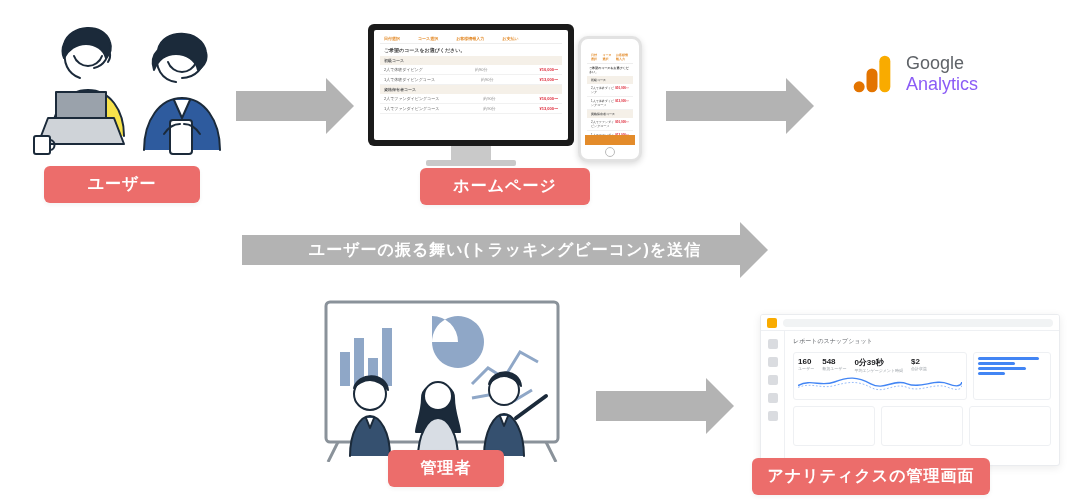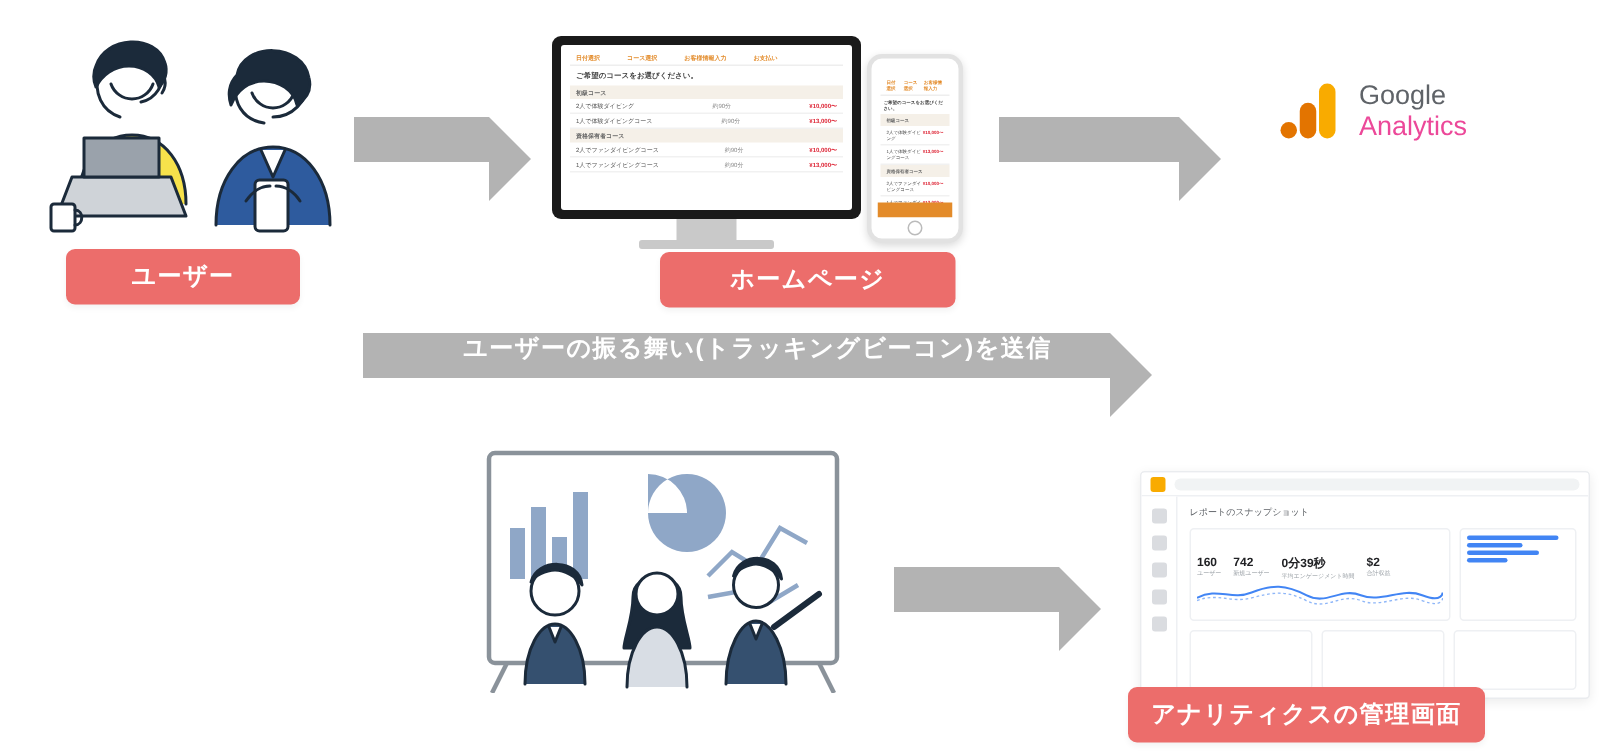--- a/index.html
+++ b/index.html
@@ -14,21 +14,21 @@
     font-weight: 700;
     padding: 8px 14px;
     font-size: 16px;
     letter-spacing: 1px;
     box-shadow: 0 2px 4px rgba(0,0,0,.05);
     position: absolute;
   }
 
   .arrow-right {
     position: absolute;
-    display: flex; align-items: flex-start;
+    display: flex; align-items: center;
   }
   .arrow-right .shaft {
     height: 30px; background: #B3B3B3;
   }
   .arrow-right .head {
     width: 0; height: 0;
     border-top: 28px solid transparent;
     border-bottom: 28px solid transparent;
     border-left: 28px solid #B3B3B3;
   }
@@ -73,21 +73,21 @@
 
   .tabbar { display:flex; gap:18px; border-bottom:1px solid #eee; padding:2px 4px; font-size:4px;}
   .tabbar span { color:#E38B2A; font-weight:700;}
   .lineitem { display:flex; justify-content:space-between; padding:2px 4px; border-bottom:1px solid #f1f1f1;}
   .lineitem .left{color:#555;} .lineitem .mid{color:#888;} .lineitem .right{color:#D23; font-weight:700;}
   .section-h{background:#f5f0e8; font-size:4px; padding:2px 4px; color:#666; font-weight:700;}
 
   
   .ga { position: absolute; left: 850px; top: 52px; display:flex; align-items:center; gap:12px;}
   .ga-text .g1{font-size:18px; color:#5f6368; font-weight:500;}
-  .ga-text .g2{font-size:18px; color:#ec4899; font-weight:400;}
+  .ga-text .g2{font-size:18px; color:#8b5cf6; font-weight:400;}
 
   
   .admins { position:absolute; left: 322px; top: 298px; width: 240px; height: 160px;}
 
   
   .dash { position:absolute; left: 760px; top: 314px; width: 300px; height: 152px; background:#fff; border:1px solid #eaecef; border-radius:3px; box-shadow:0 2px 8px rgba(0,0,0,.08); overflow:hidden;}
   .dash-top{height:16px; background:#fff; border-bottom:1px solid #eef0f3; display:flex; align-items:center; padding:0 6px; gap:6px;}
   .dash-top .logo{width:10px;height:10px;background:#F9AB00;border-radius:2px;}
   .dash-top .search{flex:1;height:8px;background:#f1f3f4;border-radius:4px;}
   .dash-body{display:flex; height:calc(100% - 16px);}
@@ -302,27 +302,27 @@
       <div></div>
           <div></div>
           <div></div>
           <div></div>
           <div></div>
     </div>
     <div class="dash-main">
       <div class="dash-title">レポートのスナップショット</div>
       <div class="dash-cards">
         <div class="dash-card" style="flex:2.4;">
-          <div style="display:flex;gap:8px;margin-top:13px;">
+          <div style="display:flex;gap:8px;">
             <div>
                   <div class="kpi">160</div>
                   <div class="lbl">ユーザー</div>
                 </div>
             <div>
-                  <div class="kpi">742</div>
+                  <div class="kpi">548</div>
                   <div class="lbl">新規ユーザー</div>
                 </div>
             <div>
                   <div class="kpi">0分39秒</div>
                   <div class="lbl">平均エンゲージメント時間</div>
                 </div>
             <div>
                   <div class="kpi">$2</div>
                   <div class="lbl">合計収益</div>
                 </div>
@@ -344,16 +344,17 @@
       <div class="dash-row2">
         <div class="panel"></div>
             <div class="panel"></div>
             <div class="panel"></div>
       </div>
     </div>
   </div>
 </div>
 
 <div class="label-pill" style="left:44px; top:166px; width:156px;">ユーザー</div>
-<div class="label-pill" style="left:440px; top:168px; width:197px;">ホームページ</div>
+<div class="label-pill" style="left:420px; top:168px; width:170px;">ホームページ</div>
+<div class="label-pill" style="left:388px; top:450px; width:116px;">管理者</div>
 <div class="label-pill" style="left:752px; top:458px; width:238px;">アナリティクスの管理画面</div>
 
 </div>
 
 </body></html>

